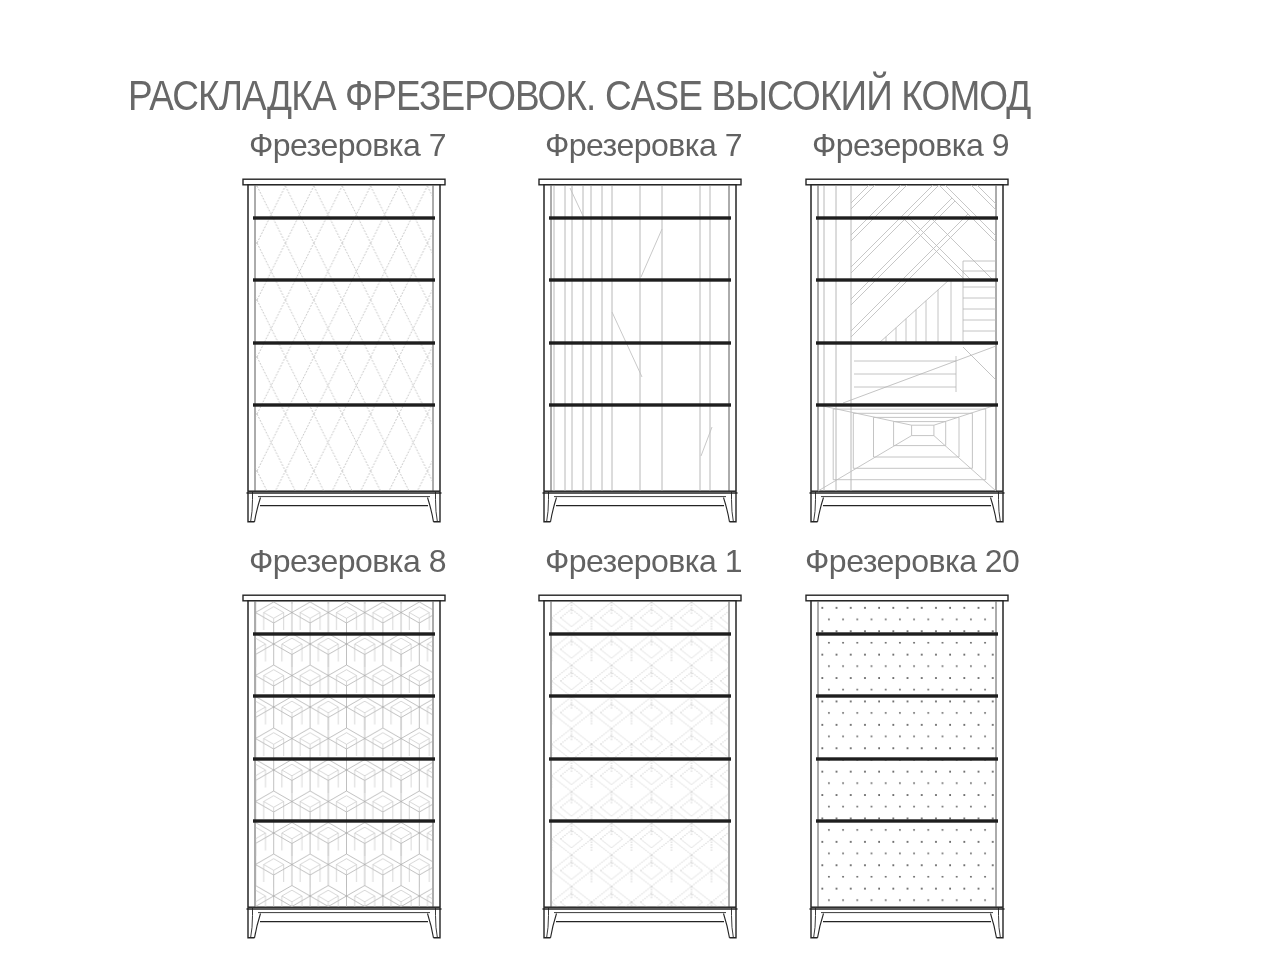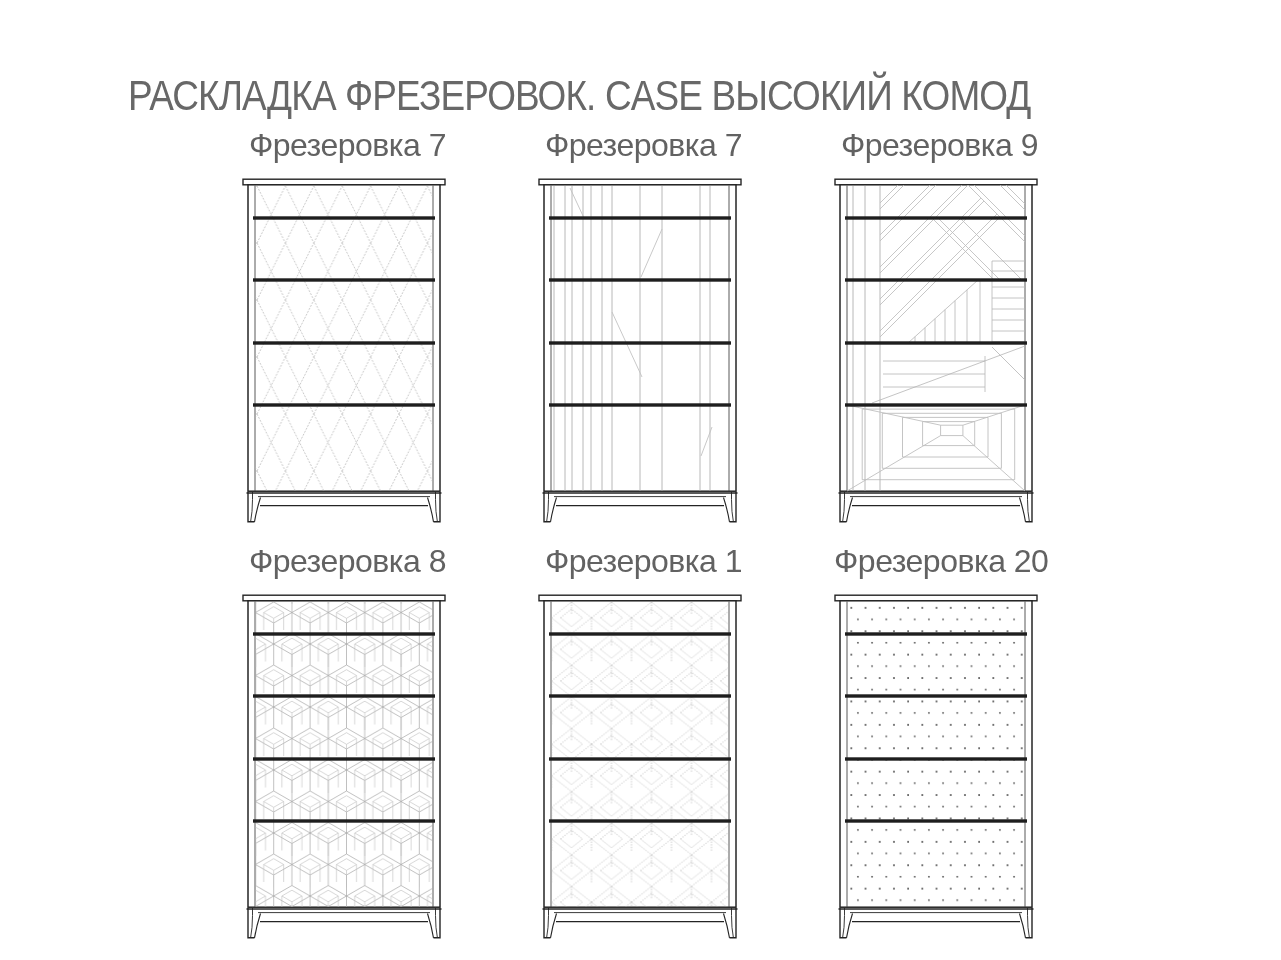--- a/index.html
+++ b/index.html
@@ -10,21 +10,21 @@
   .title{
     position:absolute;left:128px;top:72px;margin:0;
     font-size:42px;font-weight:400;color:#686868;letter-spacing:-1px;
     white-space:nowrap;transform:scaleX(0.88);transform-origin:left top;
   }
   .cab-label{
     position:absolute;width:204px;text-align:right;
     font-size:32px;color:#626262;letter-spacing:-0.5px;white-space:nowrap;
   }
   .cab-drawing{position:absolute;width:204px;height:346px;}
-  .col1{left:242px}.col2{left:538px}.col3{left:834px}
+  .col1{left:242px}.col2{left:538px}.col3{left:805px}
   .rlab1{top:127px}.rdraw1{top:178px}
   .rlab2{top:543px}.rdraw2{top:594px}
   svg{display:block}
 </style>
 </head>
 <body>
 
 <svg width="0" height="0" style="position:absolute" aria-hidden="true">
   <defs>
     <pattern id="pat7" width="28.4" height="57" patternUnits="userSpaceOnUse" patternTransform="translate(15,8)">

